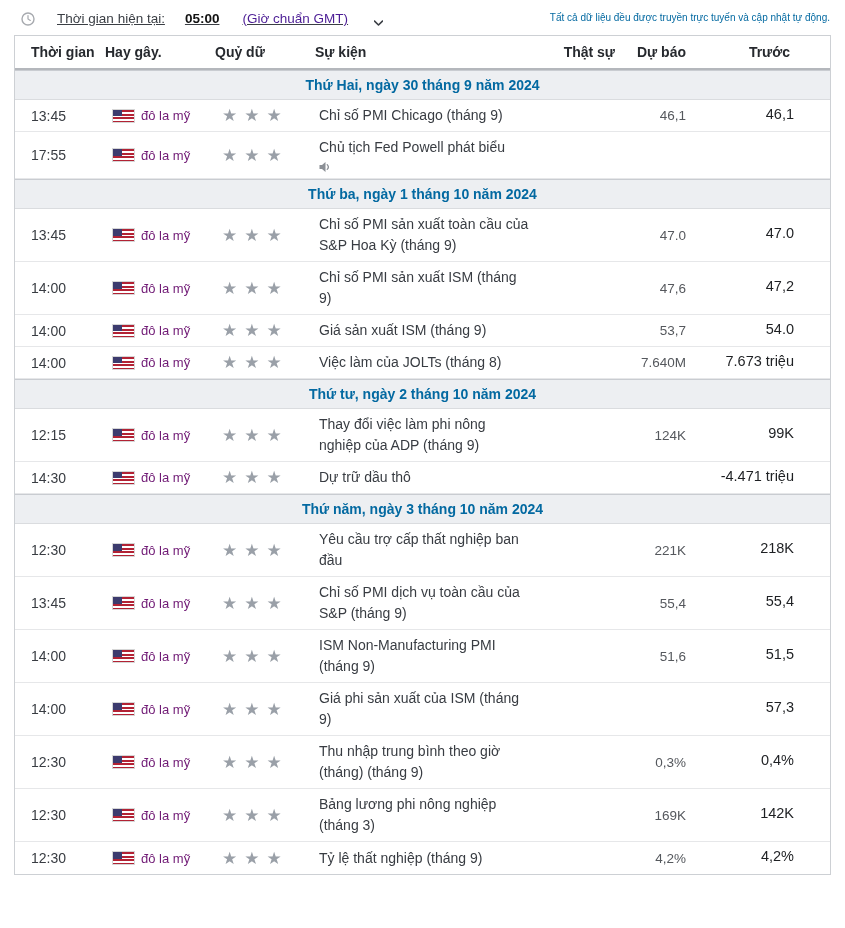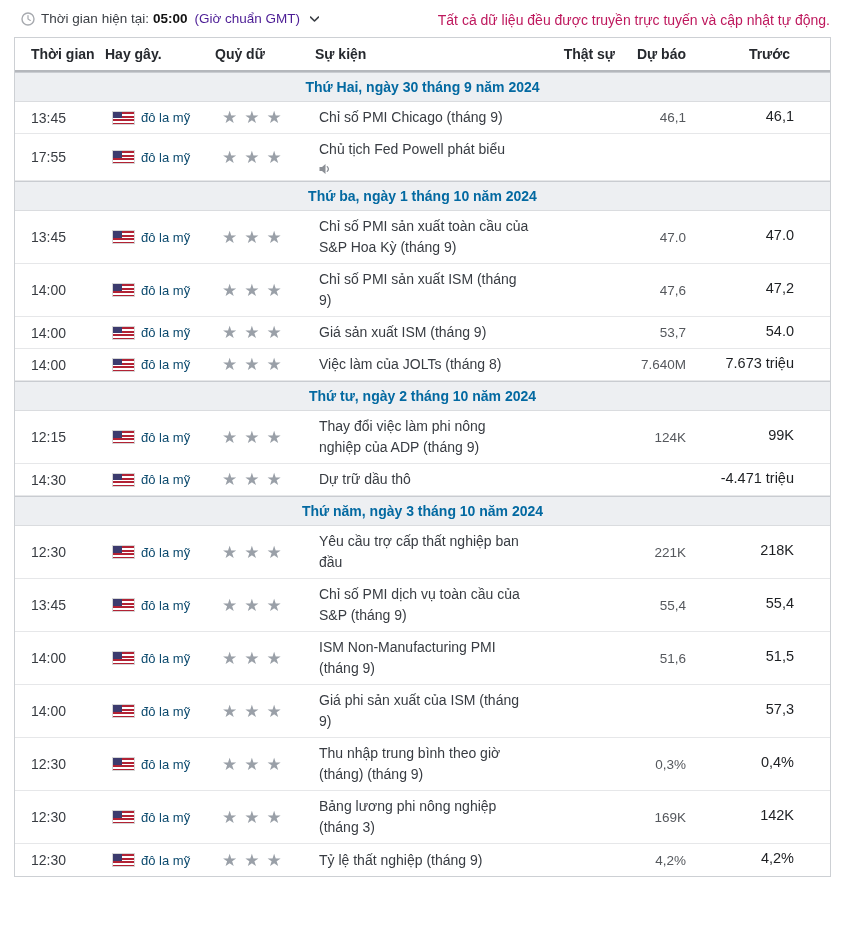--- a/index.html
+++ b/index.html
@@ -1,40 +1,40 @@
 <!DOCTYPE html>
 <html><head>
 <meta charset="utf-8">
 <style>
   * { margin:0; padding:0; box-sizing:border-box; }
   html,body { width:845px; background:#ffffff; font-family:"Liberation Sans","DejaVu Sans",sans-serif; color:#383c42; }
   body { min-height:928px; }
 
   
   .topbar { display:flex; justify-content:space-between; align-items:flex-start; padding:11px 15px 9px 21px; font-size:13.5px; }
-  .topbar-left { display:flex; align-items:center; gap:4px; color:#3a3e44; }
+  .topbar-left { display:flex; align-items:flex-end; gap:20px; color:#3a3e44;text-decoration:underline; }
   .clock-icon { width:14px; height:14px; margin-right:2px; }
   .time-bold { font-weight:bold; color:#111; }
   .tz { color:#4c1d95; margin-left:3px; }
   .caret { margin-left:6px; cursor:pointer; display:inline-flex; }
-  .topbar-right { color:#be185d; font-size:14px; padding-top:1px; }
+  .topbar-right { color:#0369a1; font-size:10px; padding-top:1px; }
 
   
   .cal-table { margin:0 14px; border:1px solid #cdd0d4; }
   .grid-row { display:grid; grid-template-columns:74px 110px 100px 230px 70px 71px 1fr; padding-left:16px; align-items:center; }
   .cal-header { min-height:34px; font-weight:bold; font-size:14px; color:#26292e; border-bottom:2px solid #b4b7bc; }
   .cal-header .h-right { text-align:right; }
   .cal-header .h-prev { padding-right:40px; }
 
   .day-header { background:#edeff2; border-top:1px solid #c9ccd1; border-bottom:1px solid #dadcdf; text-align:center; font-weight:bold; font-size:14px; color:#0369a1; padding:6px 0; }
 
   .event-row { border-bottom:1px solid #e6e7e9; min-height:32px; font-size:14px; }
   .event-row:last-child { border-bottom:none; }
   .cell-time { color:#383c42; }
-  .cell-currency { display:flex; align-items:center; gap:7px; padding-left:8px; font-size:13px; color:#0c4a6e; }
+  .cell-currency { display:flex; align-items:center; gap:7px; padding-left:8px; font-size:13px; color:#701a75; }
   .flag { width:21px; height:12px; position:relative; flex:0 0 auto; background:repeating-linear-gradient(180deg,#b22234 0 1.85px,#ffffff 1.85px 3.7px); outline:1px solid #d6d6d6; }
   .flag::after { content:""; position:absolute; left:0; top:0; width:9px; height:6.5px; background:#3c3b6e; }
   .cell-stars { color:#9aa0a8; font-size:17px; display:flex; gap:7px; padding-left:7px; }
   .cell-event { padding:5px 14px 5px 4px; line-height:21px; color:#383c42; cursor:pointer; }
   .speaker-icon { display:block; margin-top:3px; }
   .cell-num { text-align:right; font-size:13.5px; color:#55585d; }
   .cell-prev { text-align:right; padding-right:36px; font-size:14.5px; color:#1e2023; position:relative; top:-2px; }
 </style>
 </head>
 <body>

